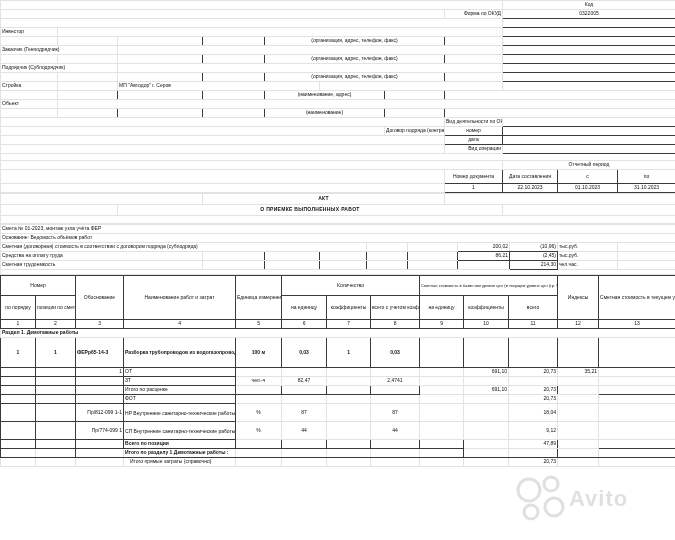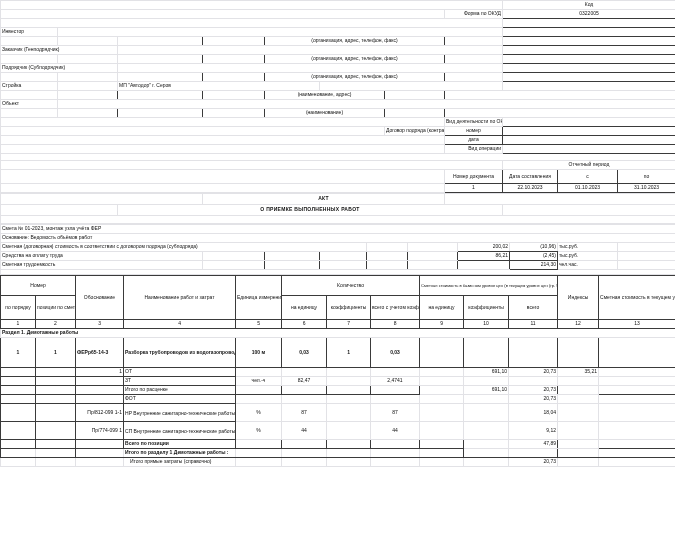--- a/index.html
+++ b/index.html
@@ -523,14 +523,23 @@
       <td class="c"></td>
       <td class="c"></td>
       <td class="c"></td>
       <td class="r">20,73</td>
       <td class="c"></td>
       <td class="c"></td>
     </tr>
   </tbody>
     </table>
 
+  <div class="watermark">
+    <svg viewBox="0 0 150 52" width="150" height="52">
+      <circle cx="18" cy="20" r="11" fill="none" stroke="#777" stroke-width="3"></circle>
+      <circle cx="40" cy="14" r="7" fill="none" stroke="#777" stroke-width="3"></circle>
+      <circle cx="20" cy="42" r="7" fill="none" stroke="#777" stroke-width="3"></circle>
+      <circle cx="43" cy="37" r="9" fill="none" stroke="#777" stroke-width="3"></circle>
+      <text x="58" y="36" class="wm-text" fill="#777">Avito</text>
+    </svg>
+  </div>
 
 </div>
 
 </body></html>

